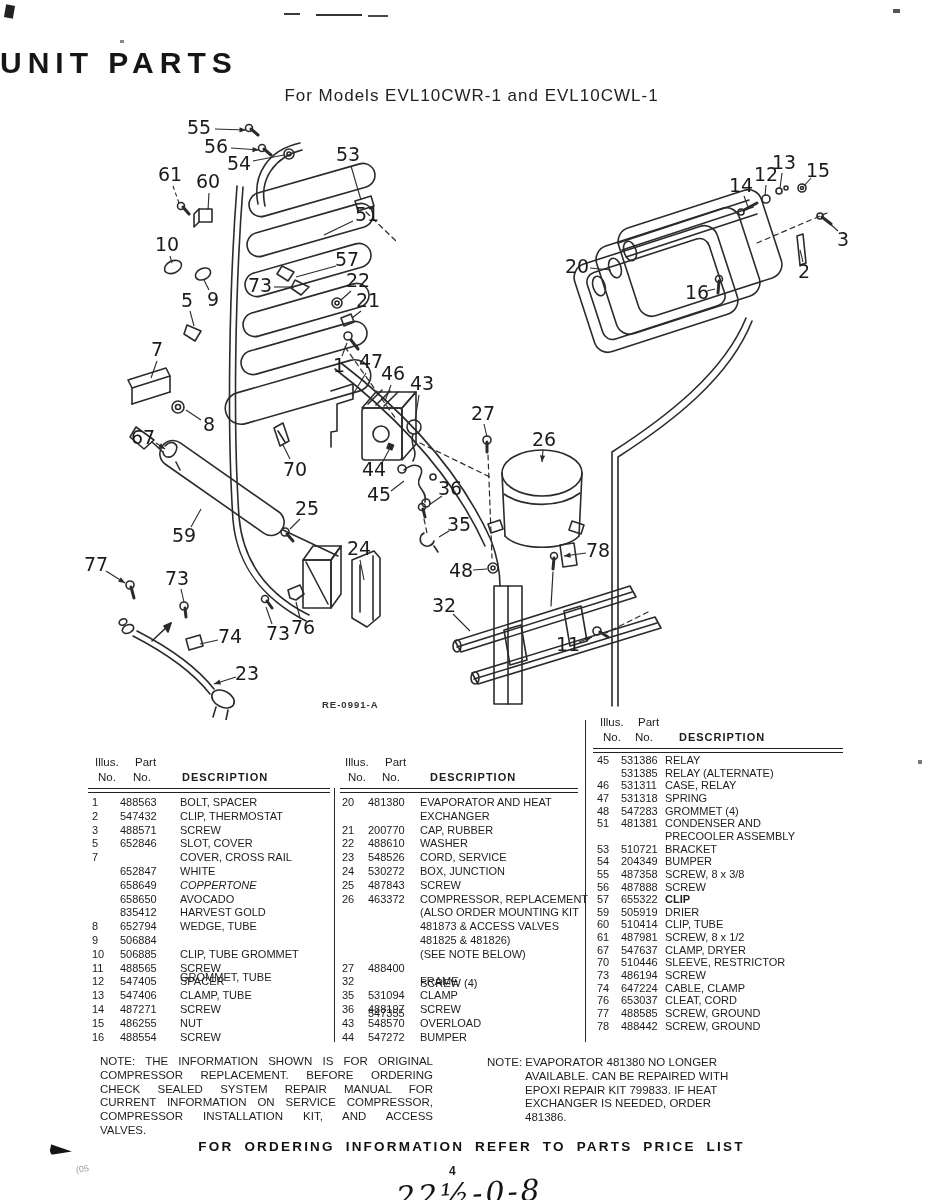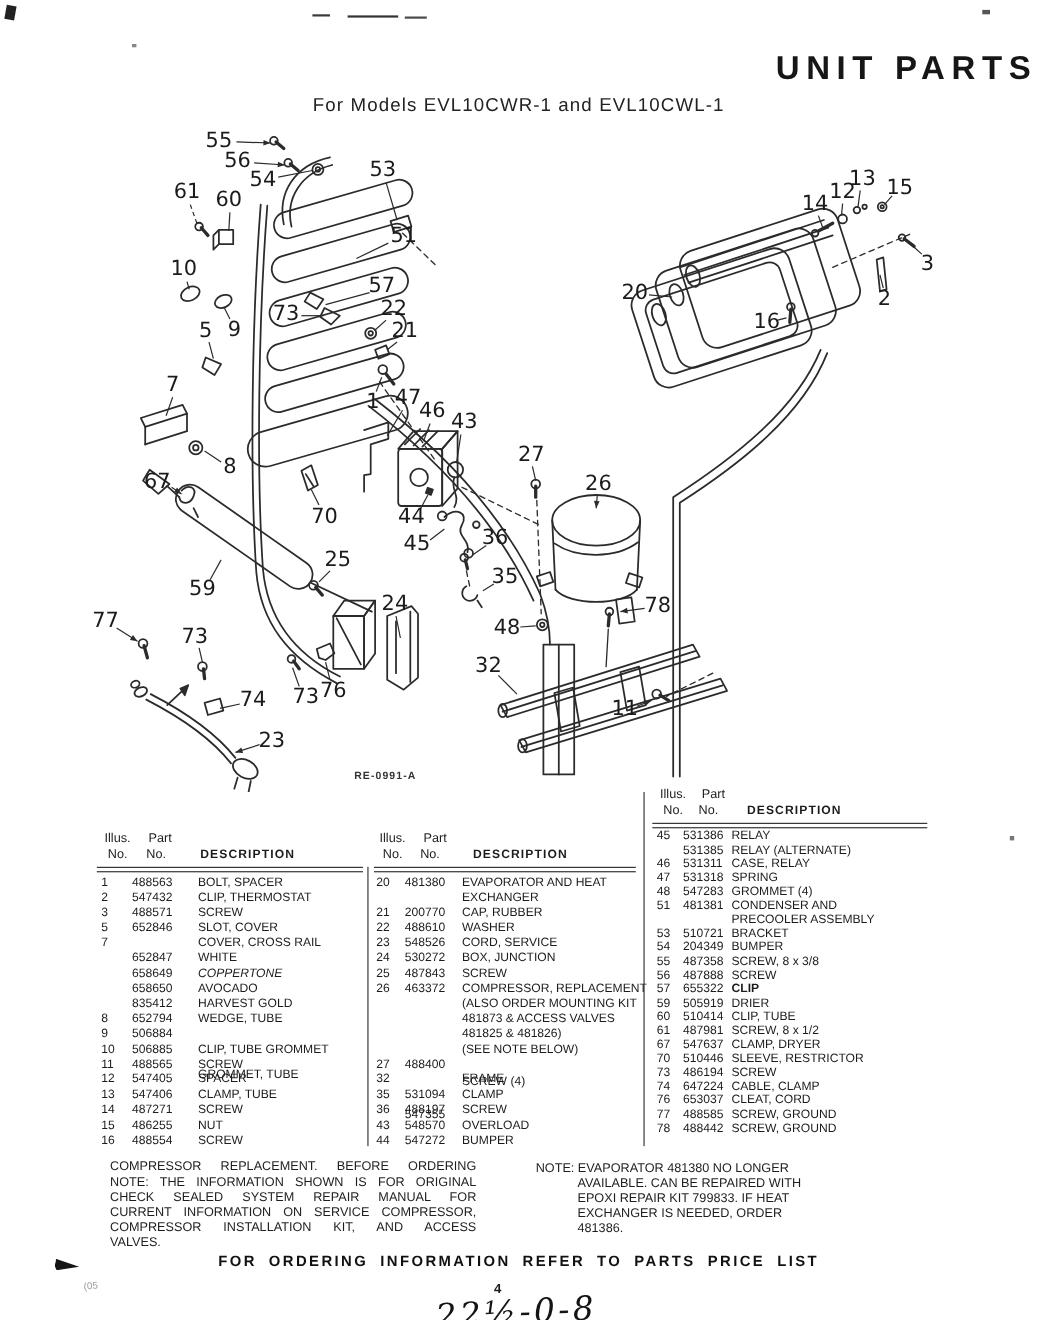--- a/index.html
+++ b/index.html
@@ -1,18 +1,18 @@
 <!DOCTYPE html>
 <html><head>
 <meta charset="utf-8">
 <style>
   html,body{margin:0;padding:0;background:#e8e8e8;}
   .page{position:relative;width:943px;height:1200px;background:#ffffff;overflow:hidden;
         font-family:"Liberation Sans",sans-serif;color:#1c1c1c;}
-  .title{position:absolute;left:0;top:46px;width:943px;text-align:right;
+  .title{position:absolute;left:0;top:46px;width:943px;text-align:left;
          font-size:30px;font-weight:bold;letter-spacing:6px;color:#161616;}
   .subtitle{position:absolute;left:0;top:86px;width:943px;text-align:center;
             font-size:17px;letter-spacing:1px;color:#222;}
   .diagram{position:absolute;left:0;top:108px;width:943px;height:612px;}
   .ptable{position:absolute;}
   .cell{position:absolute;white-space:nowrap;font-size:11px;line-height:11px;}
   .hdr{font-size:11.5px;}
   .hdr-desc{font-weight:bold;letter-spacing:1px;font-size:11px;}
   .dblrule{position:absolute;height:3px;border-top:1.8px solid #222;border-bottom:1.2px solid #222;}
   .vdiv{position:absolute;width:0;border-left:1.4px solid #2a2a2a;}
@@ -532,22 +532,22 @@
       <span class="cell " style="left: 72px; top: 291px;">SCREW, GROUND</span>
       <span class="cell " style="left: 4px; top: 303.65px;">78</span>
       <span class="cell " style="left: 28px; top: 303.65px;">488442</span>
       <span class="cell " style="left: 72px; top: 303.65px;">SCREW, GROUND</span>
     </div>
 
   <div class="vdiv" style="left:334px;top:788px;height:254px;"></div>
   <div class="vdiv" style="left:585px;top:720px;height:322px;"></div>
 
   <div class="note" style="left: 100px; top: 1055px; width: 333px;">
+      <div class="ln just">NOTE: THE INFORMATION SHOWN IS FOR ORIGINAL</div>
       <div class="ln just">COMPRESSOR REPLACEMENT. BEFORE ORDERING</div>
-      <div class="ln just">NOTE: THE INFORMATION SHOWN IS FOR ORIGINAL</div>
       <div class="ln just">CHECK SEALED SYSTEM REPAIR MANUAL FOR</div>
       <div class="ln just">CURRENT INFORMATION ON SERVICE COMPRESSOR,</div>
       <div class="ln just">COMPRESSOR INSTALLATION KIT, AND ACCESS</div>
       <div class="ln">VALVES.</div>
     </div>
   <div class="note" style="left: 487px; top: 1056px; width: 272px;">
       <div class="ln">NOTE: EVAPORATOR 481380 NO LONGER</div>
       <div class="ln" style="padding-left: 38px;">AVAILABLE. CAN BE REPAIRED WITH</div>
       <div class="ln" style="padding-left: 38px;">EPOXI REPAIR KIT 799833. IF HEAT</div>
       <div class="ln" style="padding-left: 38px;">EXCHANGER IS NEEDED, ORDER</div>

